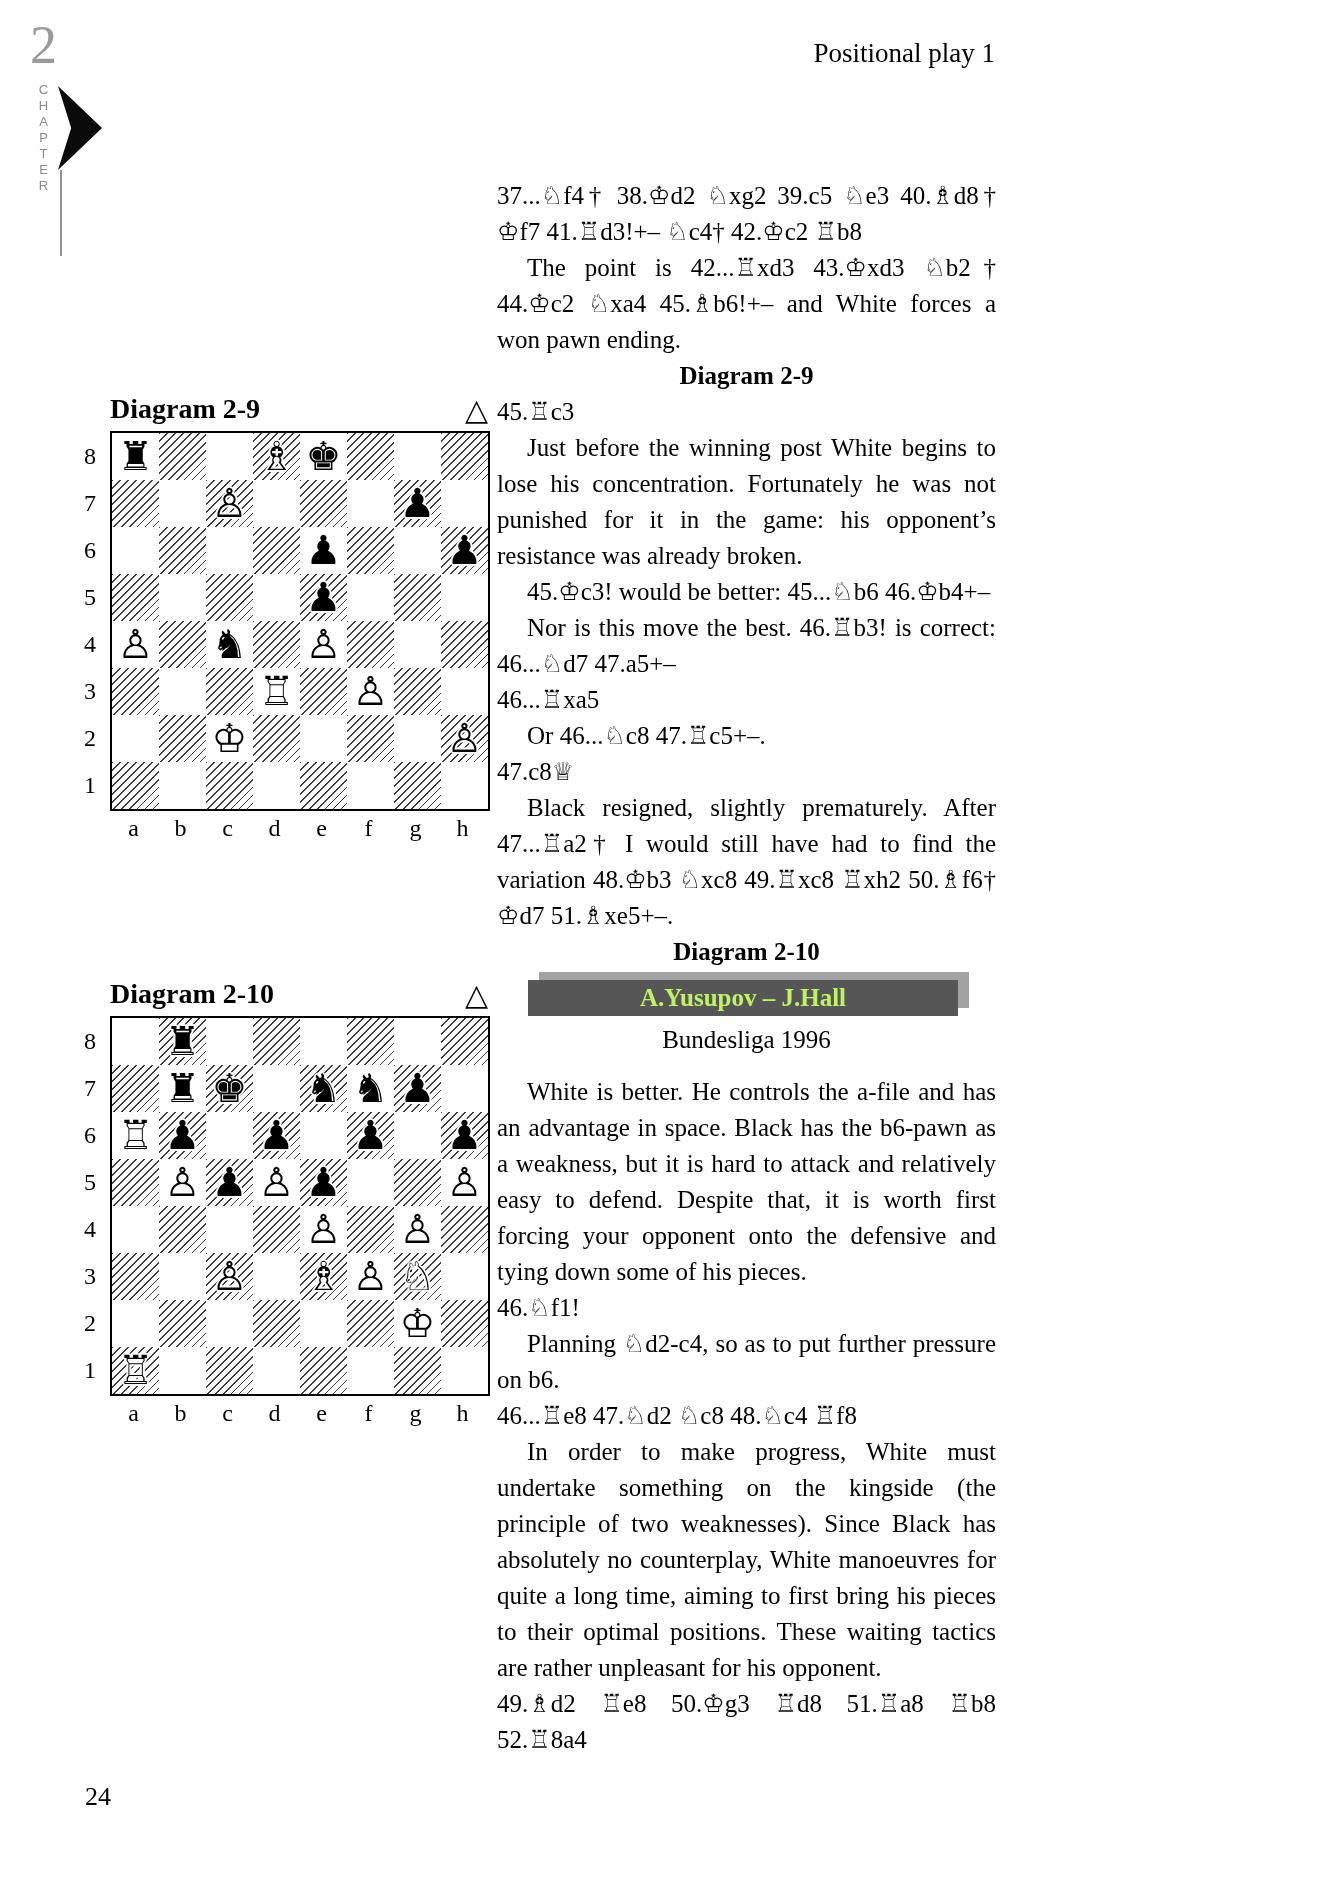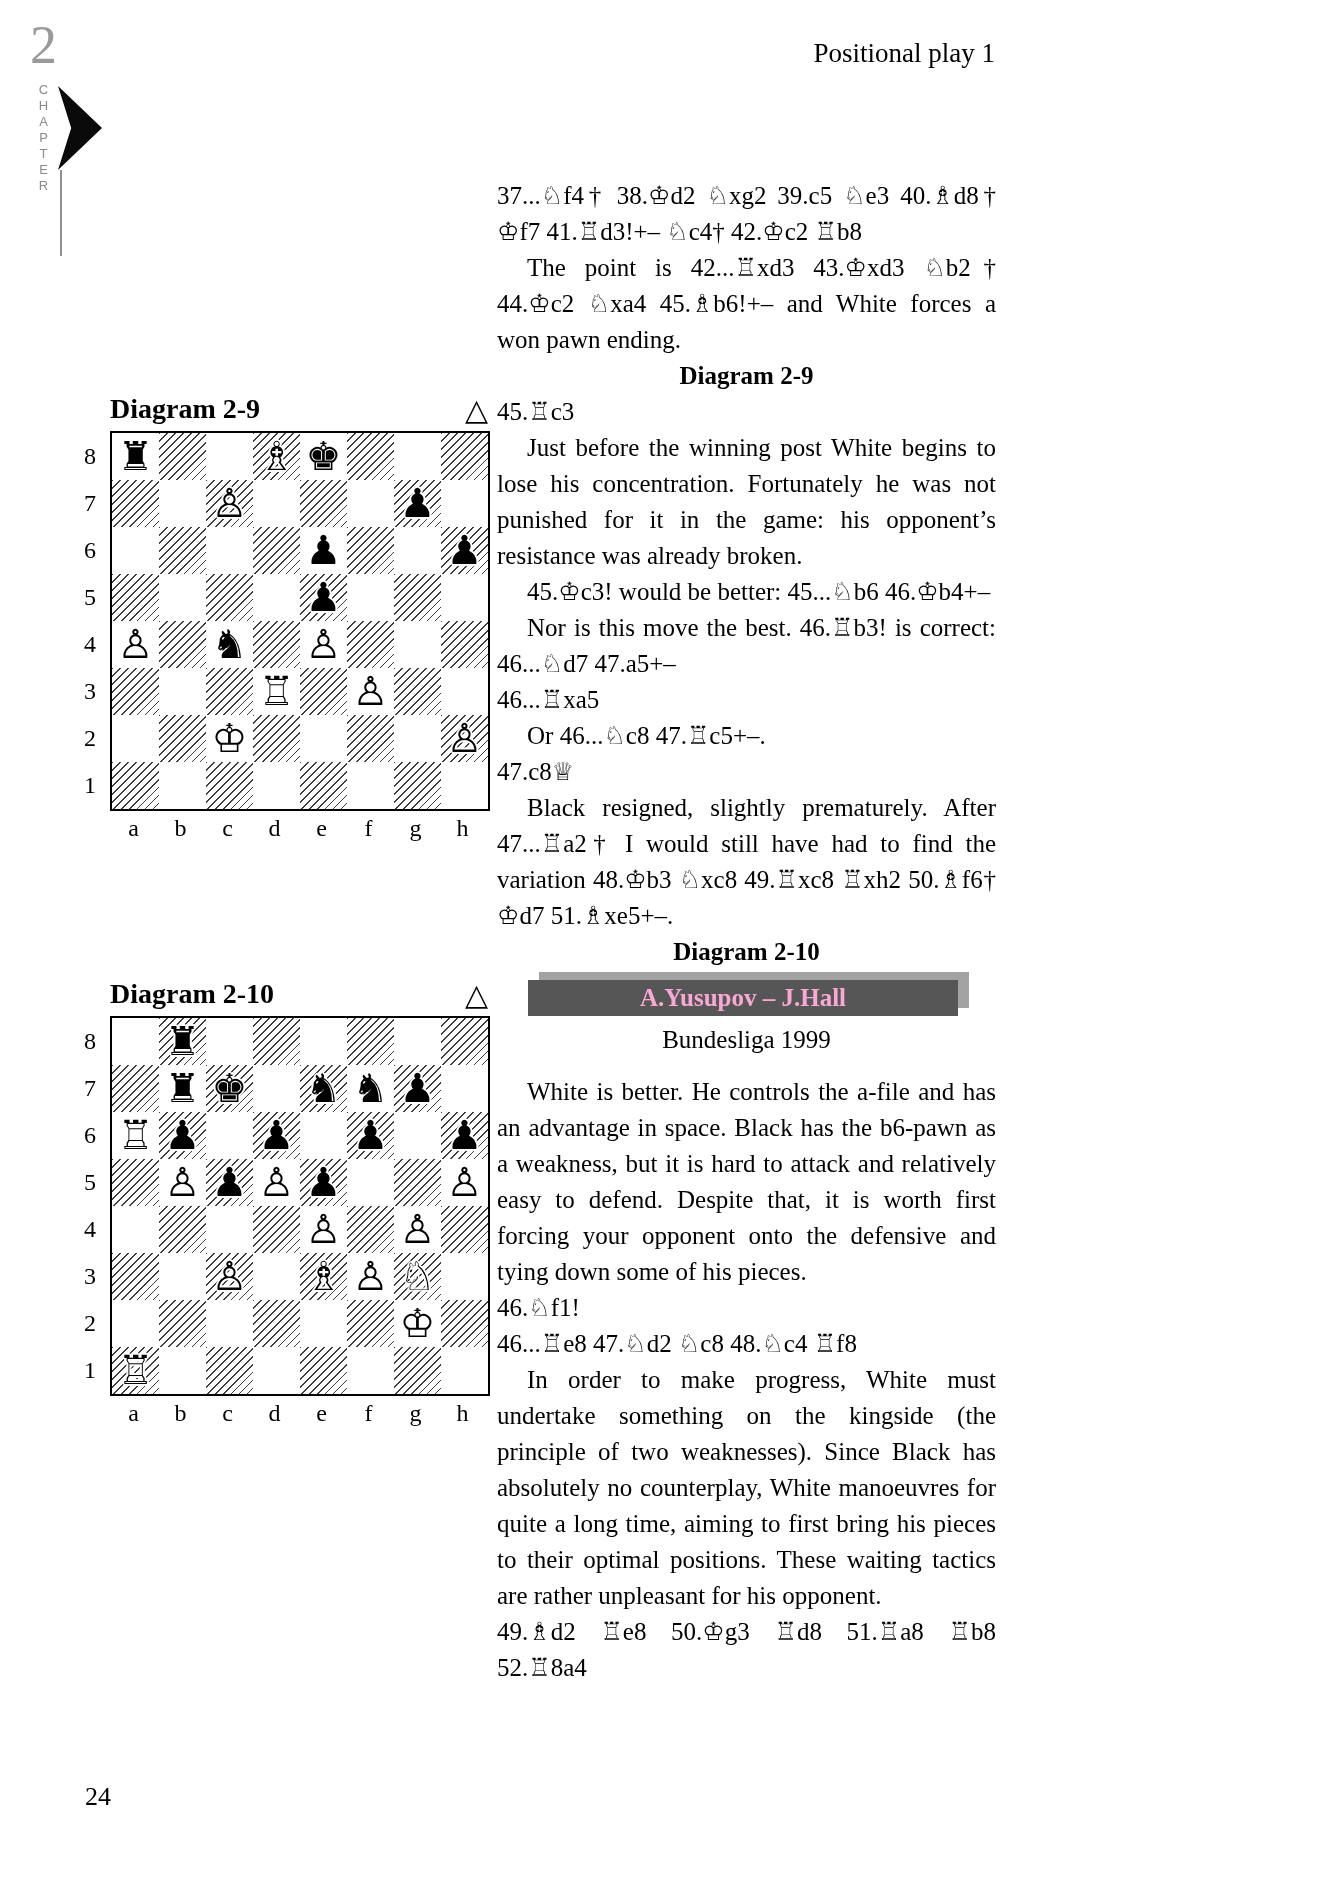--- a/index.html
+++ b/index.html
@@ -65,21 +65,21 @@
   .file-row div { width:47px; text-align:center; font-size:24px; padding-top:2px; }
   
   .article { position:absolute; left:497px; top:178px; width:499px; font-size:25px; line-height:36px; }
   .move-line { font-weight:normal; text-align:justify; }
   .para { text-align:justify; text-indent:30px; }
   .diagref { text-align:center; font-weight:bold; }
   .gamebar-wrap { position:relative; height:38px; margin:10px 0 4px 0; }
   .gamebar-shadow { position:absolute; left:42px; top:-8px; width:430px; height:36px; z-index:1; }
   .gamebar {
     position:absolute; left:31px; top:0; width:430px; height:36px; z-index:2;
-    color:#f9a8d4; font-weight:bold; font-size:25px; text-align:center; line-height:36px;
+    color:#bef264; font-weight:bold; font-size:25px; text-align:center; line-height:36px;
   }
   .subtitle { text-align:center; margin-bottom:16px; }
 </style>
 </head>
 <body>
 
 <div class="page">
 
   <div class="chapter-deco">
     <div class="chapter-num">2</div>
@@ -368,22 +368,23 @@
       <div class="para">Nor is this move the best. 46.♖b3! is correct: 46...♘d7 47.a5+–</div>
       <div class="move-line">46...♖xa5</div>
       <div class="para">Or 46...♘c8 47.♖c5+–.</div>
       <div class="move-line">47.c8♕</div>
       <div class="para">Black resigned, slightly prematurely. After 47...♖a2† I would still have had to find the variation 48.♔b3 ♘xc8 49.♖xc8 ♖xh2 50.♗f6† ♔d7 51.♗xe5+–.</div>
       <div class="diagref">Diagram 2-10</div>
       <div class="gamebar-wrap">
         <div class="gamebar-shadow" style="background: rgb(163, 163, 163);"></div>
         <div class="gamebar" style="background: rgb(86, 86, 86);">A.Yusupov – J.Hall</div>
       </div>
-      <div class="subtitle">Bundesliga 1999</div>
+      <div class="subtitle">Bundesliga 1996</div>
       <div class="para">White is better. He controls the a-file and has an advantage in space. Black has the b6-pawn as a weakness, but it is hard to attack and relatively easy to defend. Despite that, it is worth first forcing your opponent onto the defensive and tying down some of his pieces.</div>
       <div class="move-line">46.♘f1!</div>
+      <div class="para">Planning ♘d2-c4, so as to put further pressure on b6.</div>
       <div class="move-line">46...♖e8 47.♘d2 ♘c8 48.♘c4 ♖f8</div>
       <div class="para">In order to make progress, White must undertake something on the kingside (the principle of two weaknesses). Since Black has absolutely no counterplay, White manoeuvres for quite a long time, aiming to first bring his pieces to their optimal positions. These waiting tactics are rather unpleasant for his opponent.</div>
       <div class="move-line">49.♗d2 ♖e8 50.♔g3 ♖d8 51.♖a8 ♖b8 52.♖8a4</div>
     </div>
 
   <div class="page-number">24</div>
 </div>
 
 </body></html>

